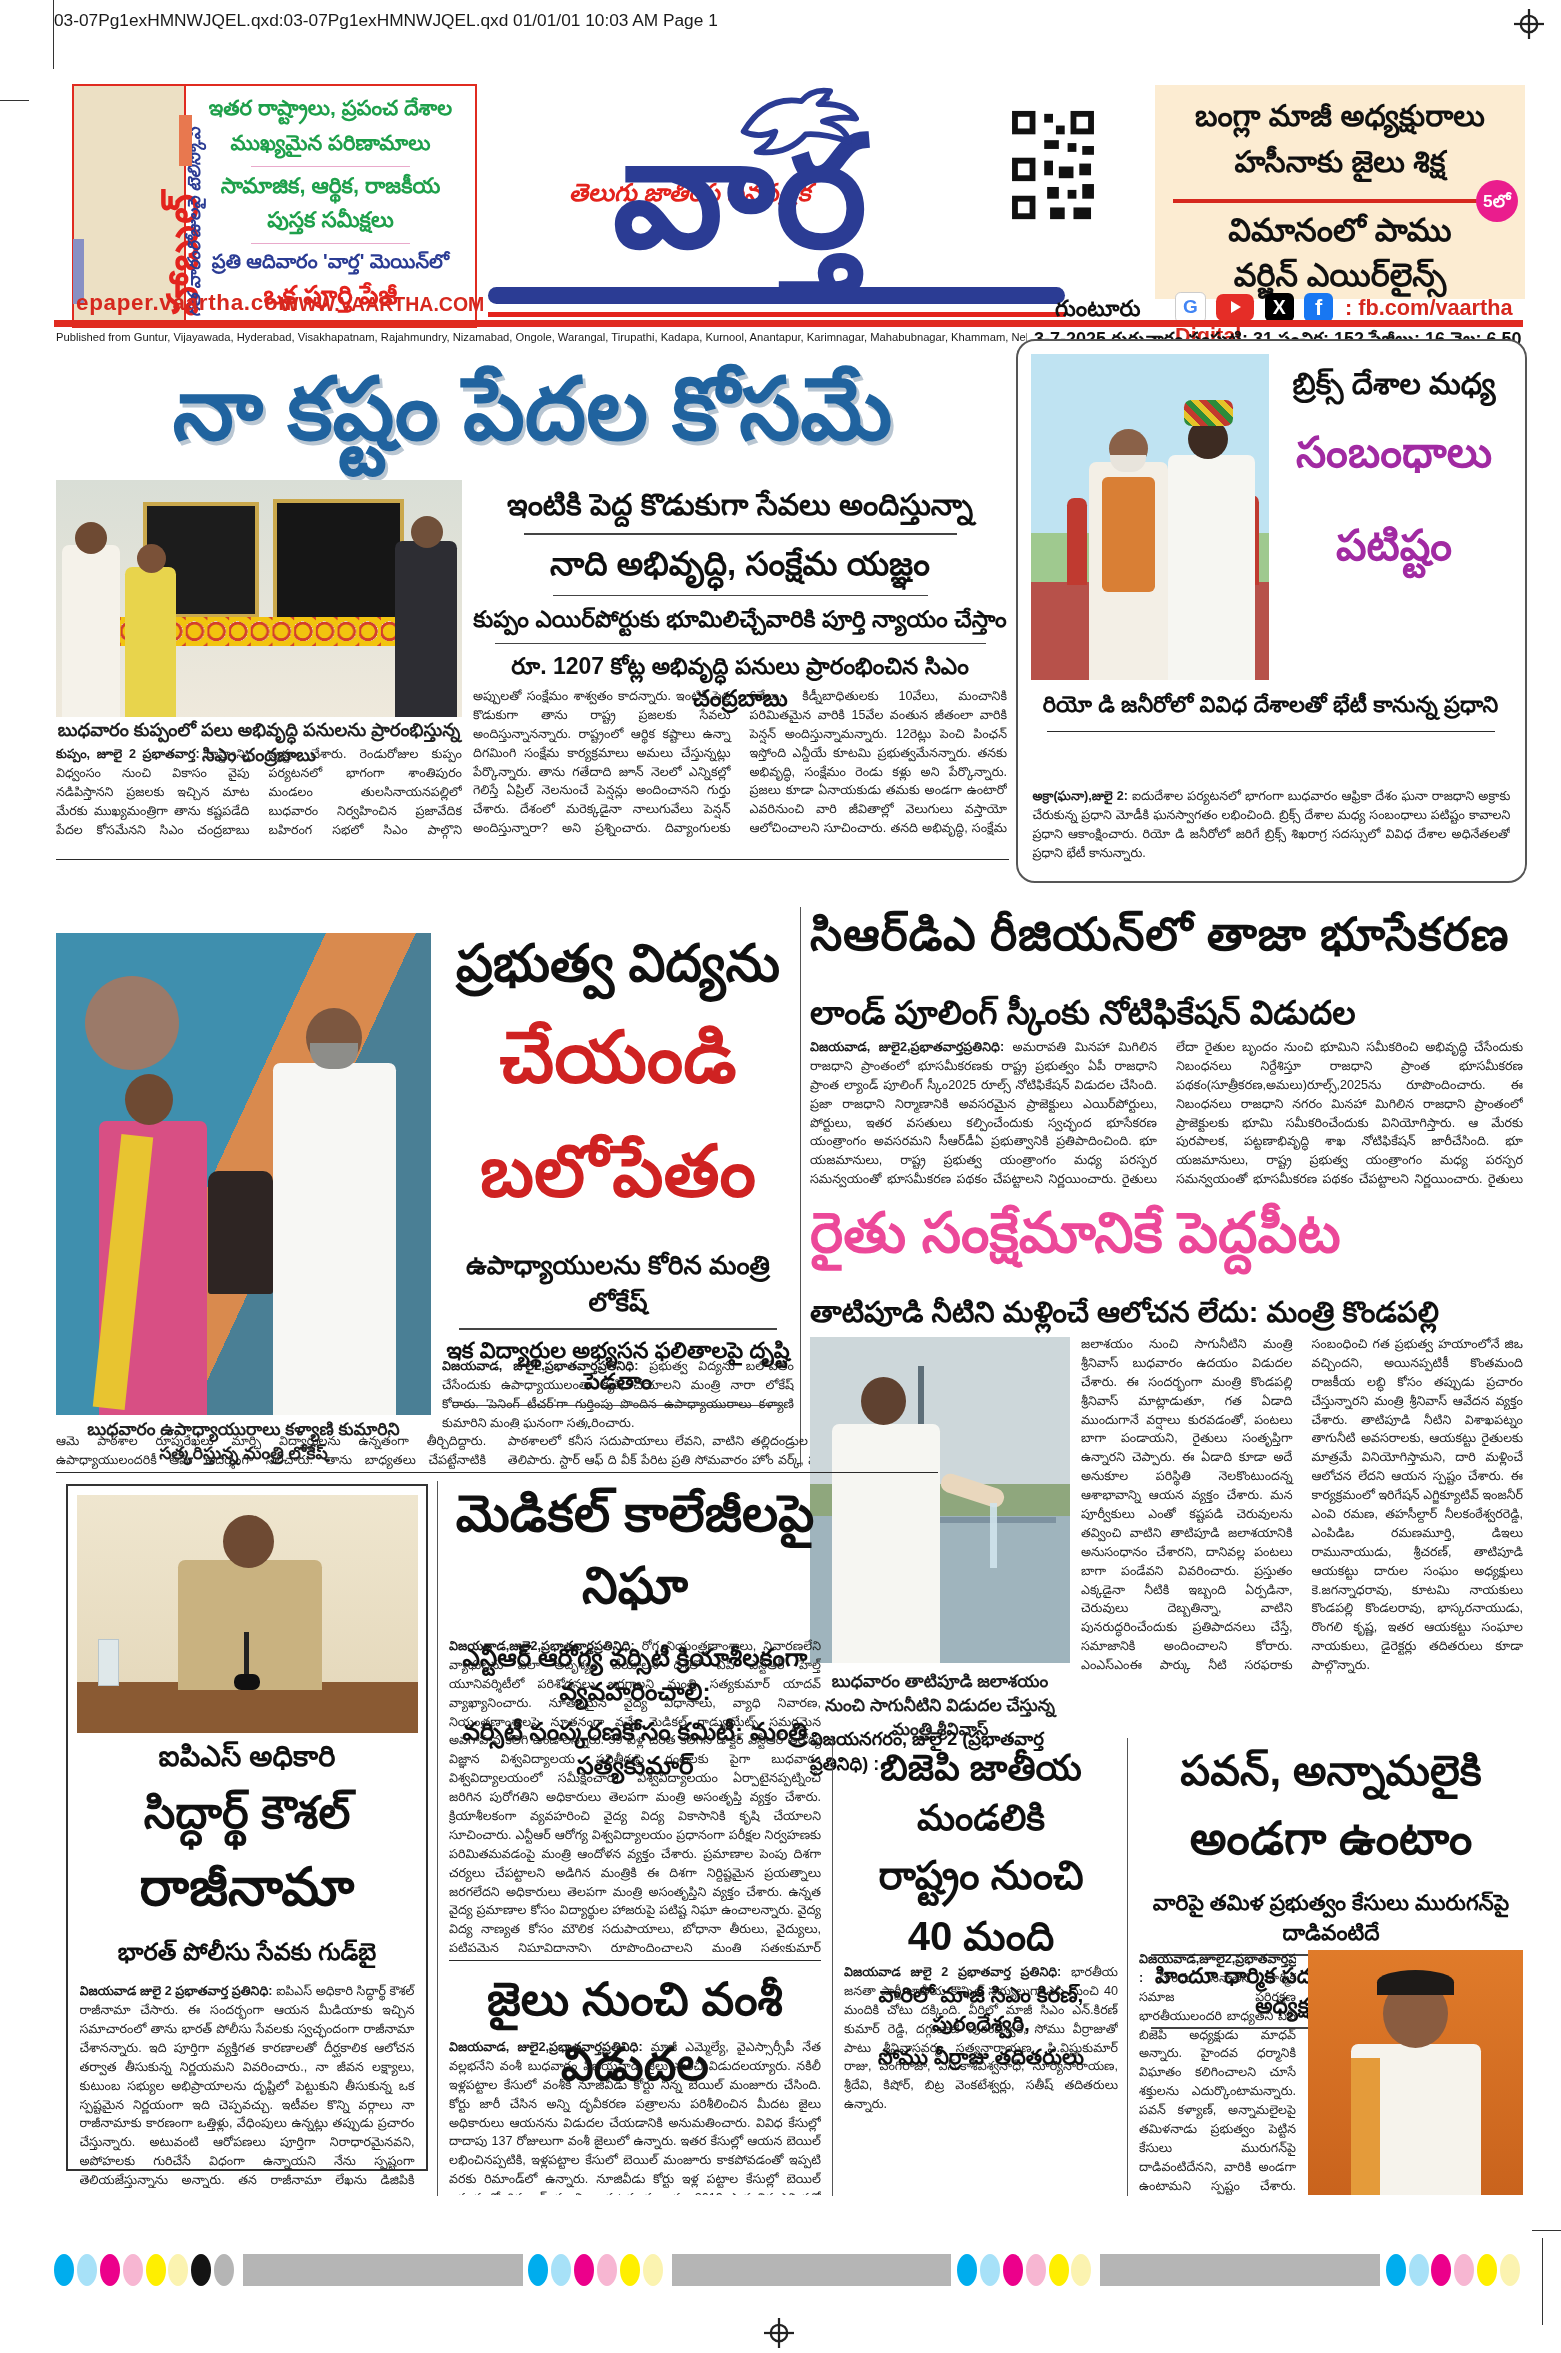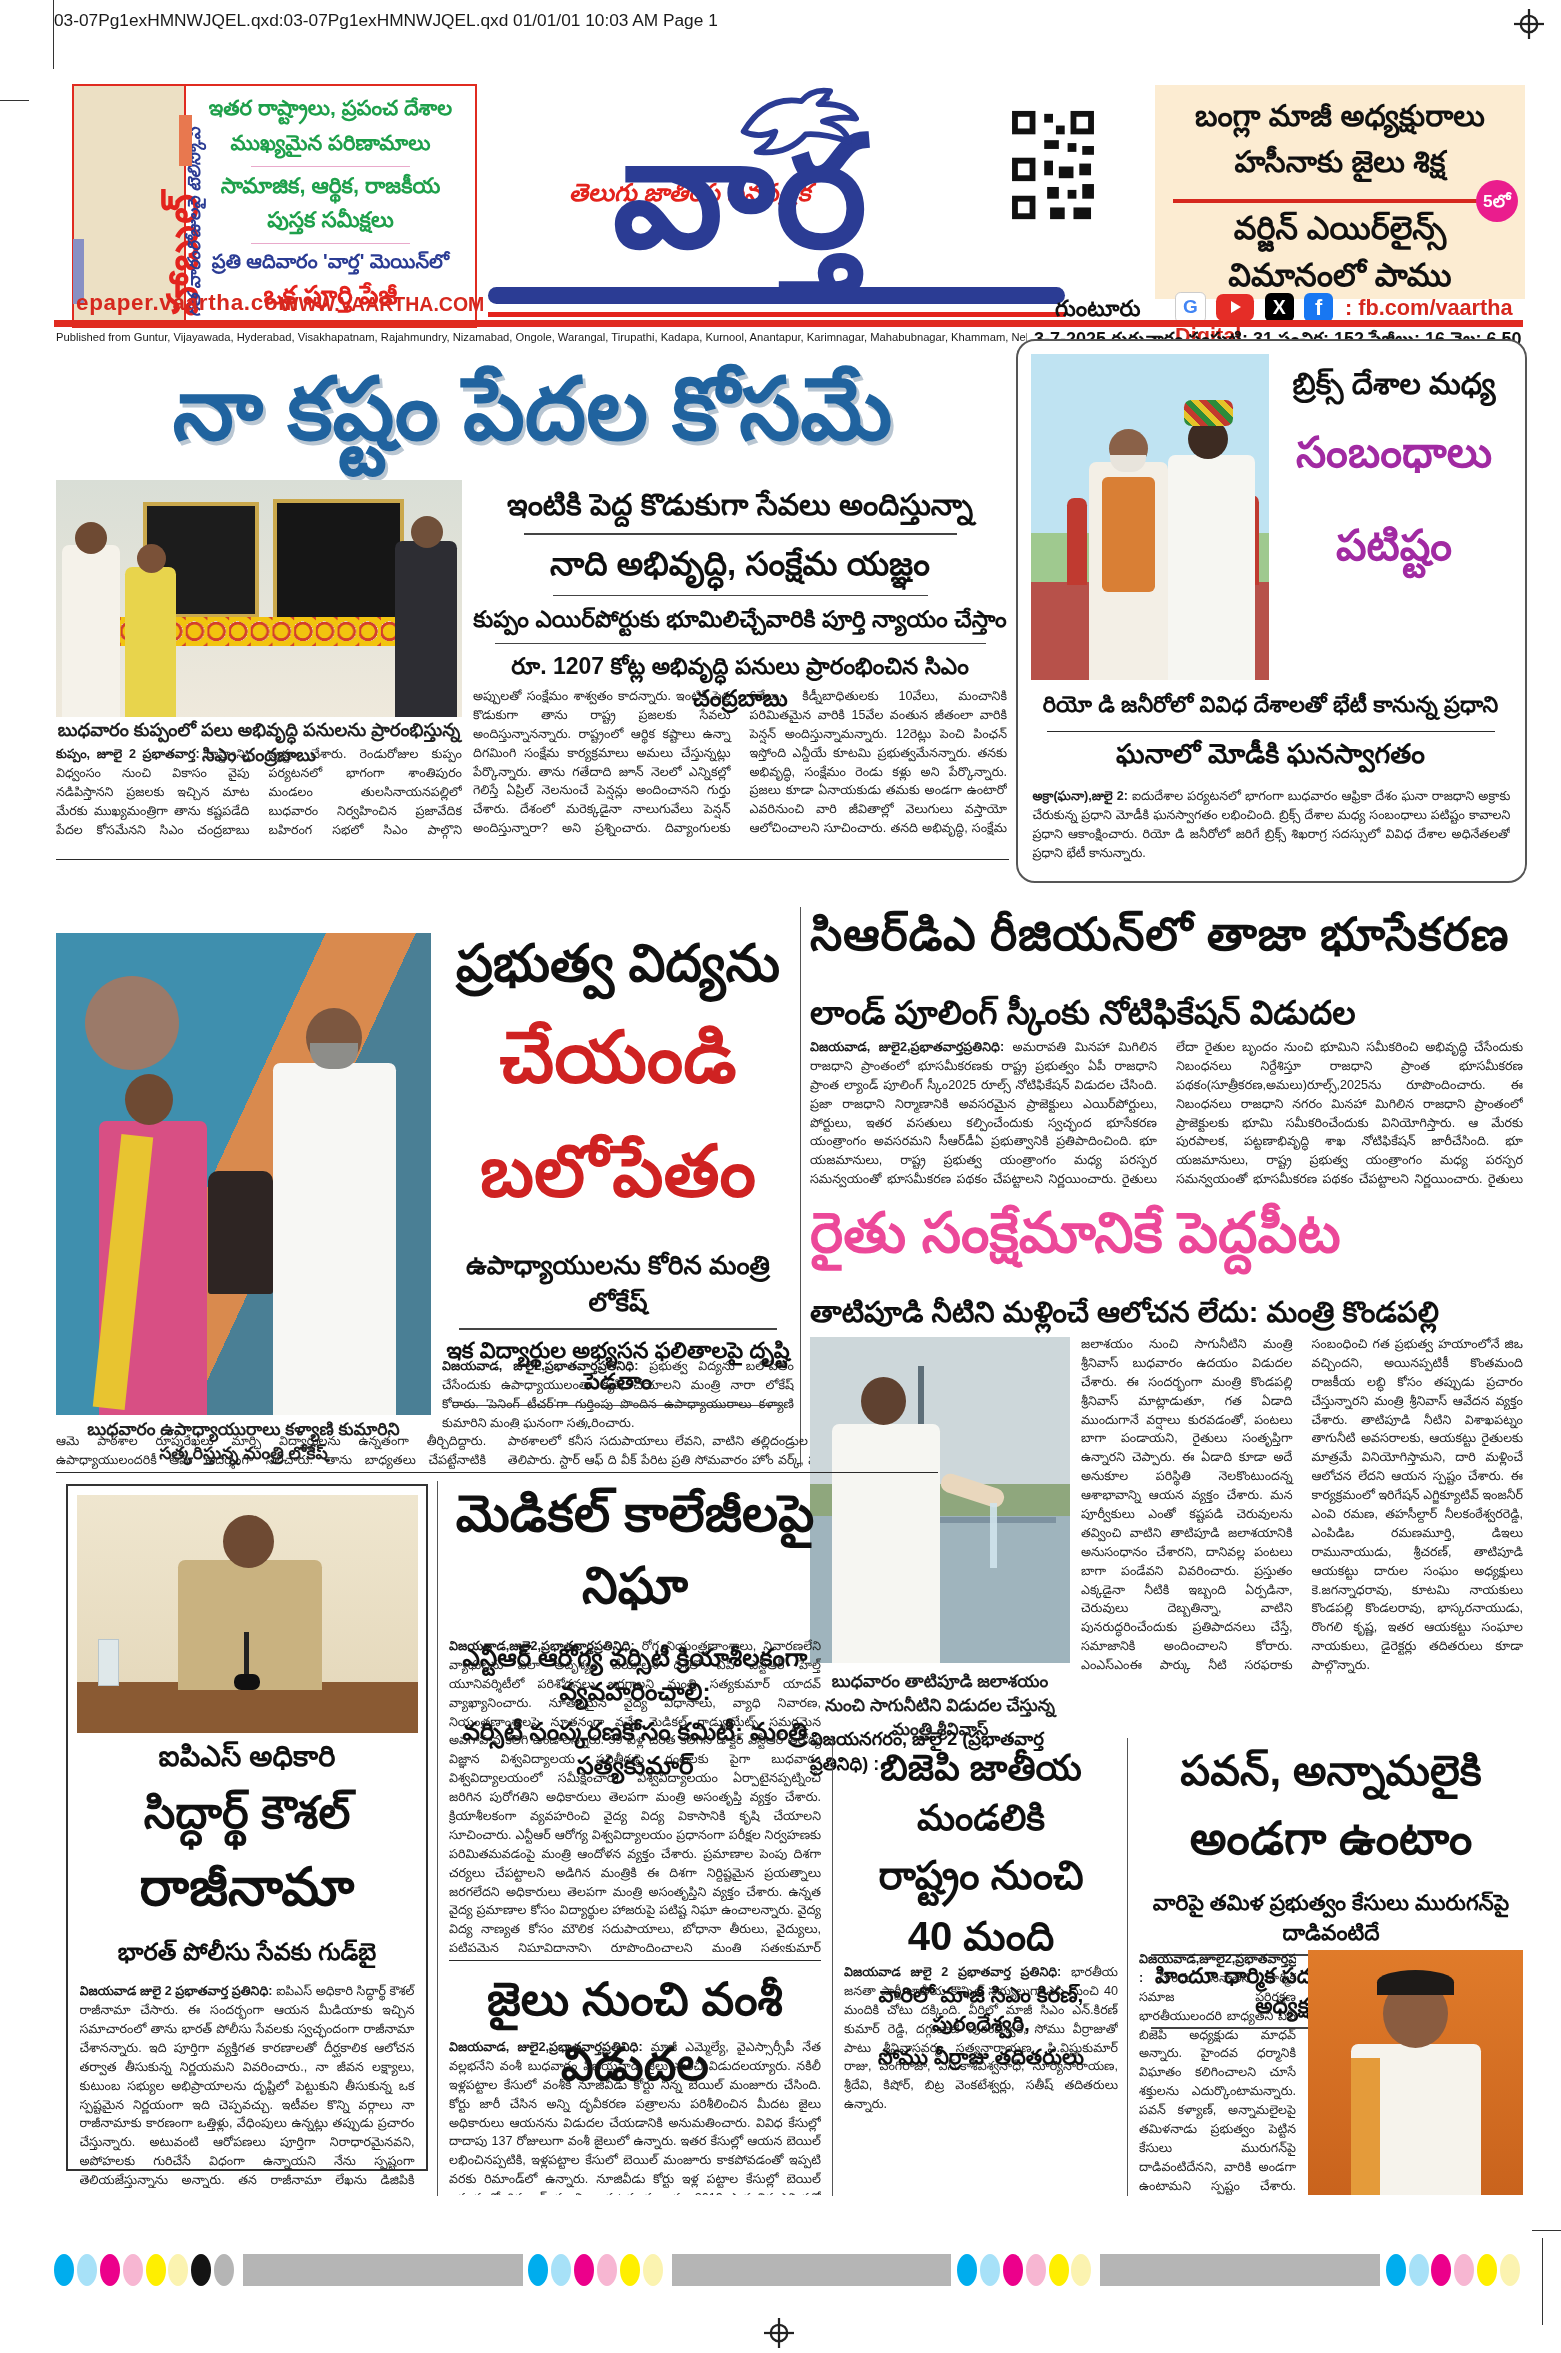--- a/index.html
+++ b/index.html
@@ -103,22 +103,22 @@
       <rect x="6" y="64" width="8" height="8" fill="#fff"></rect>
   </svg>
 
   <div class="abs ctr" style="left:1155px;top:85px;width:370px;height:214px;background:#fcecd2;padding-top:14.4px;box-sizing:border-box;">
     <div class="b" style="font-size:30px;">బంగ్లా మాజీ అధ్యక్షురాలు</div>
     <div class="b" style="font-size:30px;margin-top:4.3px;">హసీనాకు జైలు శిక్ష</div>
     <div style="position:relative;height:16px;margin-top:7.2px;">
       <div style="position:absolute;left:18px;top:6.5px;width:310px;height:3.6px;background:#d6281e;"></div>
       <div style="position:absolute;right:7.2px;top:-13px;width:42px;height:42px;border-radius:50%;background:#ea1d8d;color:#ffffff;font-weight:bold;font-size:17.3px;line-height:42px;">5లో</div>
     </div>
+    <div class="b" style="font-size:32px;margin-top:2.9px;">విమానంలో పాము</div>
     <div class="b" style="font-size:32px;margin-top:1.4px;">వర్జిన్ ఎయిర్‌లైన్స్</div>
-    <div class="b" style="font-size:32px;margin-top:2.9px;">విమానంలో పాము</div>
   </div>
 
   <div class="abs b" style="left:1055px;top:296px;font-size:22.4px;">గుంటూరు</div>
   <div class="abs" style="left:1175px;top:292px;height:30px;">
     <span class="icon" style="width:29px;height:29px;background:#fff;border:1.4px solid #ccc;border-radius:5.8px;text-align:center;line-height:27.4px;font-weight:bold;color:#4285f4;font-size:19px;">G</span>
     <span class="icon" style="width:38px;height:27.4px;background:#e52d27;border-radius:7.2px;margin-left:7.2px;position:relative;">
       <span style="position:absolute;left:14.4px;top:7.2px;width:0;height:0;border-left:10px solid #fff;border-top:6.5px solid transparent;border-bottom:6.5px solid transparent;"></span>
     </span>
     <span class="icon b" style="width:29px;height:29px;background:#000;color:#fff;border-radius:5.8px;text-align:center;line-height:29px;font-size:19.5px;margin-left:7.2px;">X</span>
     <span class="icon b" style="width:29px;height:29px;background:#1877f2;color:#fff;border-radius:5.8px;text-align:center;line-height:29px;font-size:21.7px;margin-left:7.2px;">f</span>
@@ -174,21 +174,20 @@
       <div class="abs" style="left:79px;top:101px;width:36px;height:17.3px;background:#e8e4dc;border-radius:0 0 14.4px 14.4px;"></div>
       <div class="fig" style="left:137px;top:101px;width:87px;height:225px;background:#f6f6f2;"></div>
       <div class="head" style="left:157px;top:65px;width:40px;height:40px;background:#3d2b22;"></div>
       <div class="abs" style="left:153px;top:46px;width:49px;height:26px;border-radius:7.2px;background:repeating-linear-gradient(45deg,#2e8b3a 0 5.8px,#e5c428 5.8px 11.5px,#c23a2e 11.5px 17.3px);"></div>
     </div>
     <div class="abs ctr b" style="left:257px;top:26px;width:238px;font-size:30px;">బ్రిక్స్ దేశాల మధ్య</div>
     <div class="abs ctr" style="left:257px;top:87px;width:238px;font-size:43px;font-weight:900;color:#a12aa2;">సంబంధాలు</div>
     <div class="abs ctr" style="left:257px;top:180px;width:238px;font-size:43px;font-weight:900;color:#a12aa2;">పటిష్టం</div>
     <div class="abs ctr b" style="left:11.5px;top:351px;width:482px;font-size:22.4px;">రియో డి జనీరోలో వివిధ దేశాలతో భేటీ కానున్న ప్రధాని</div>
     <div class="abs rule" style="left:29px;top:390px;width:448px;"></div>
-    <div class="abs ctr b" style="left:11.5px;top:398px;width:482px;font-size:27px;">ఘనాలో మోడీకి ఘనస్వాగతం</div>
     <div class="abs body-txt clip" style="left:14.4px;top:446px;width:478px;height:81px;">
       <span class="dl">అక్రా(ఘనా),జులై 2:</span>
       <span>ఐదుదేశాల పర్యటనలో భాగంగా బుధవారం ఆఫ్రికా దేశం ఘనా రాజధాని అక్రాకు చేరుకున్న ప్రధాని మోడీకి ఘనస్వాగతం లభించింది. బ్రిక్స్ దేశాల మధ్య సంబంధాలు పటిష్టం కావాలని ప్రధాని ఆకాంక్షించారు. రియో డి జనీరోలో జరిగే బ్రిక్స్ శిఖరాగ్ర సదస్సులో వివిధ దేశాల అధినేతలతో ప్రధాని భేటీ కానున్నారు.</span>
     </div>
   </div>
 
   <div class="abs vrule" style="left:800px;top:907px;height:560px;"></div>
 
   <div class="scene" style="left:56px;top:933px;width:375px;height:482px;background:linear-gradient(115deg,#3f8fae 0 45%,#d98a4e 45% 60%,#4a7f95 60% 100%);">
     <div class="abs" style="left:29px;top:43px;width:94px;height:94px;border-radius:50%;background:#d96d3b;opacity:.6;"></div>

